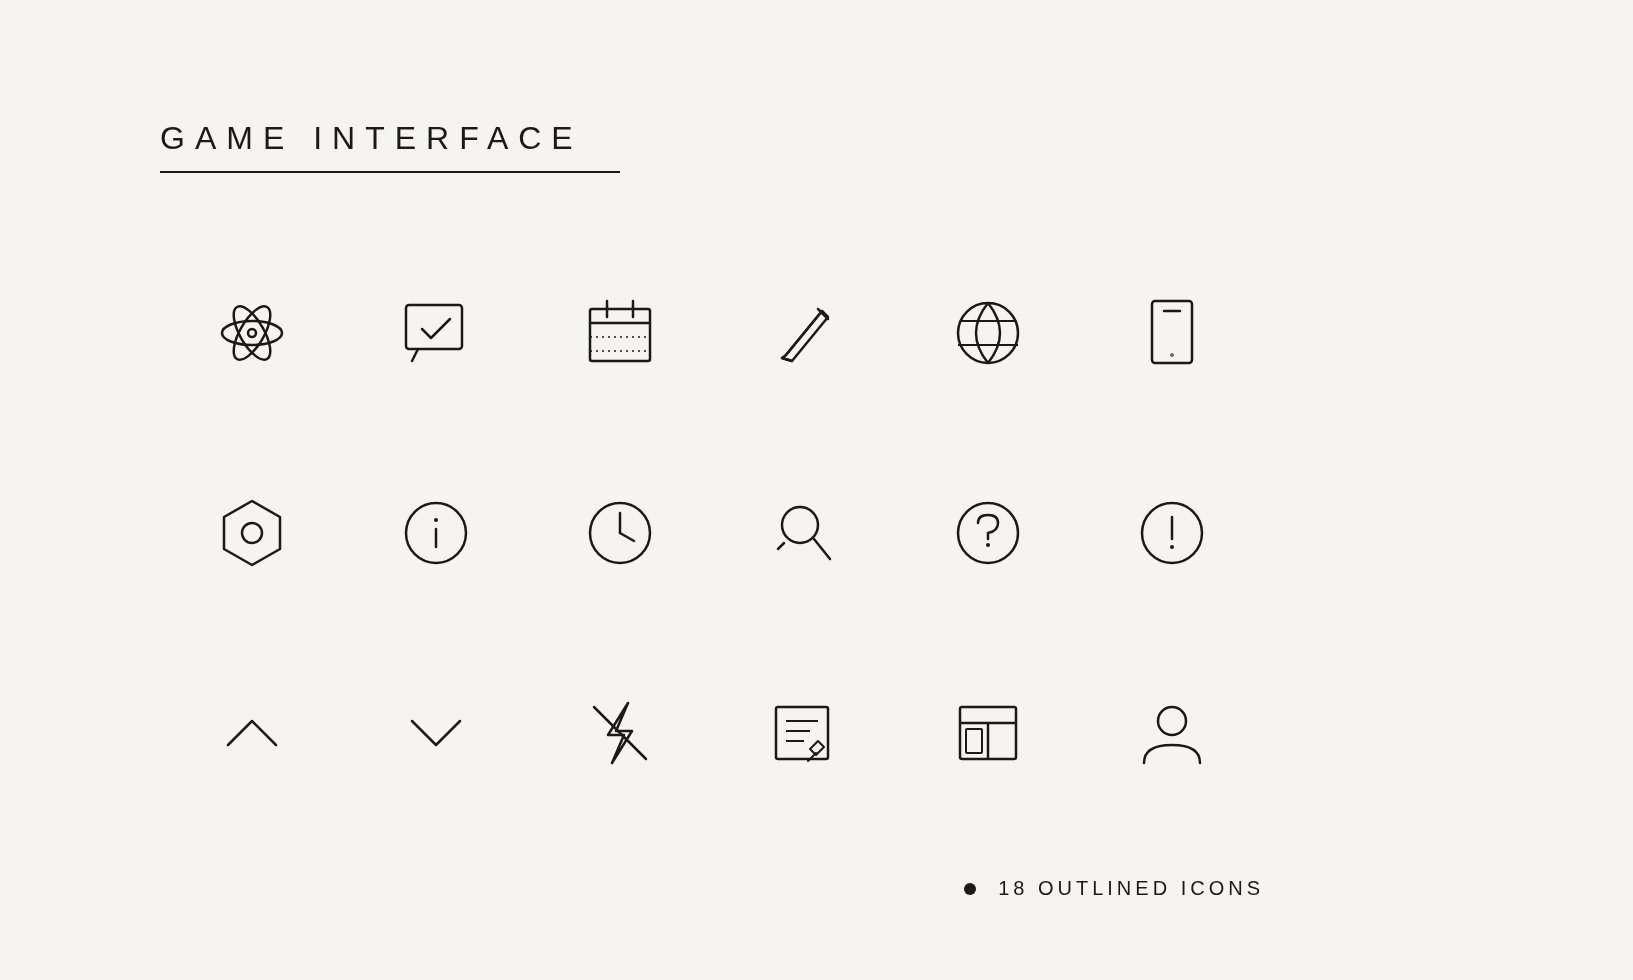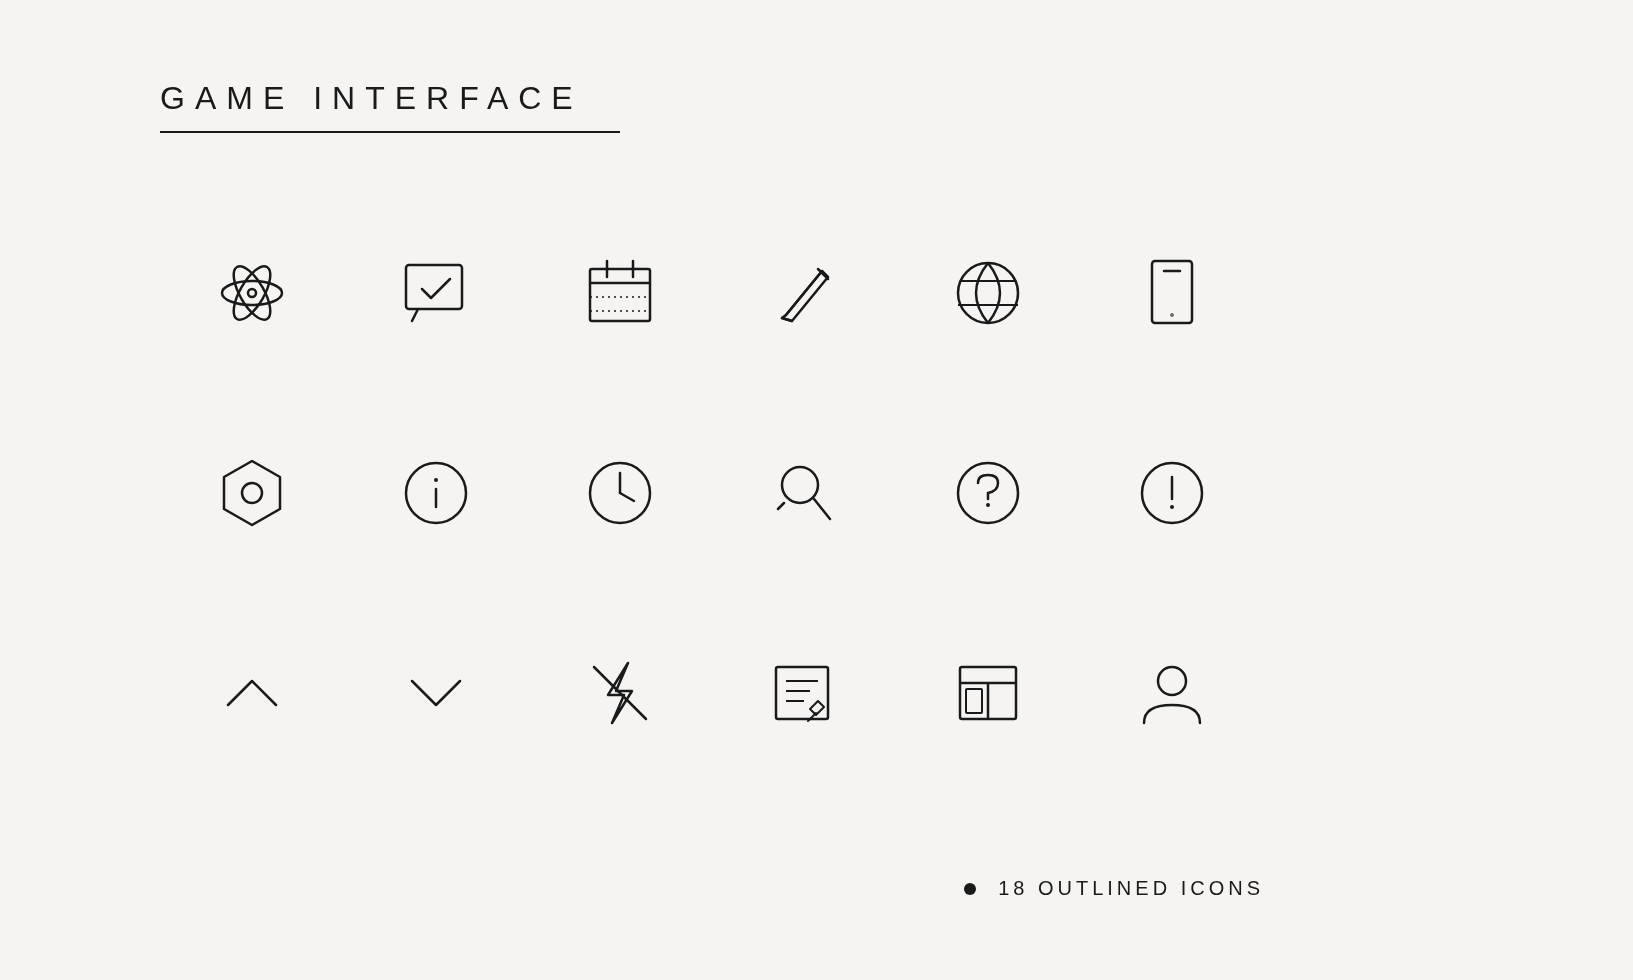--- a/index.html
+++ b/index.html
@@ -13,21 +13,21 @@
       display: flex;
       align-items: flex-start;
       justify-content: flex-start;
     }
 
     .page {
       background: #f5f4f2;
       width: 1424px;
       height: 980px;
       position: relative;
-      padding: 80px 160px 60px 160px;
+      padding: 120px 160px 60px 160px;
     }
 
     .title-section {
       margin-bottom: 60px;
     }
 
     .title {
       font-family: 'Arial', sans-serif;
       font-size: 32px;
       font-weight: 400;

